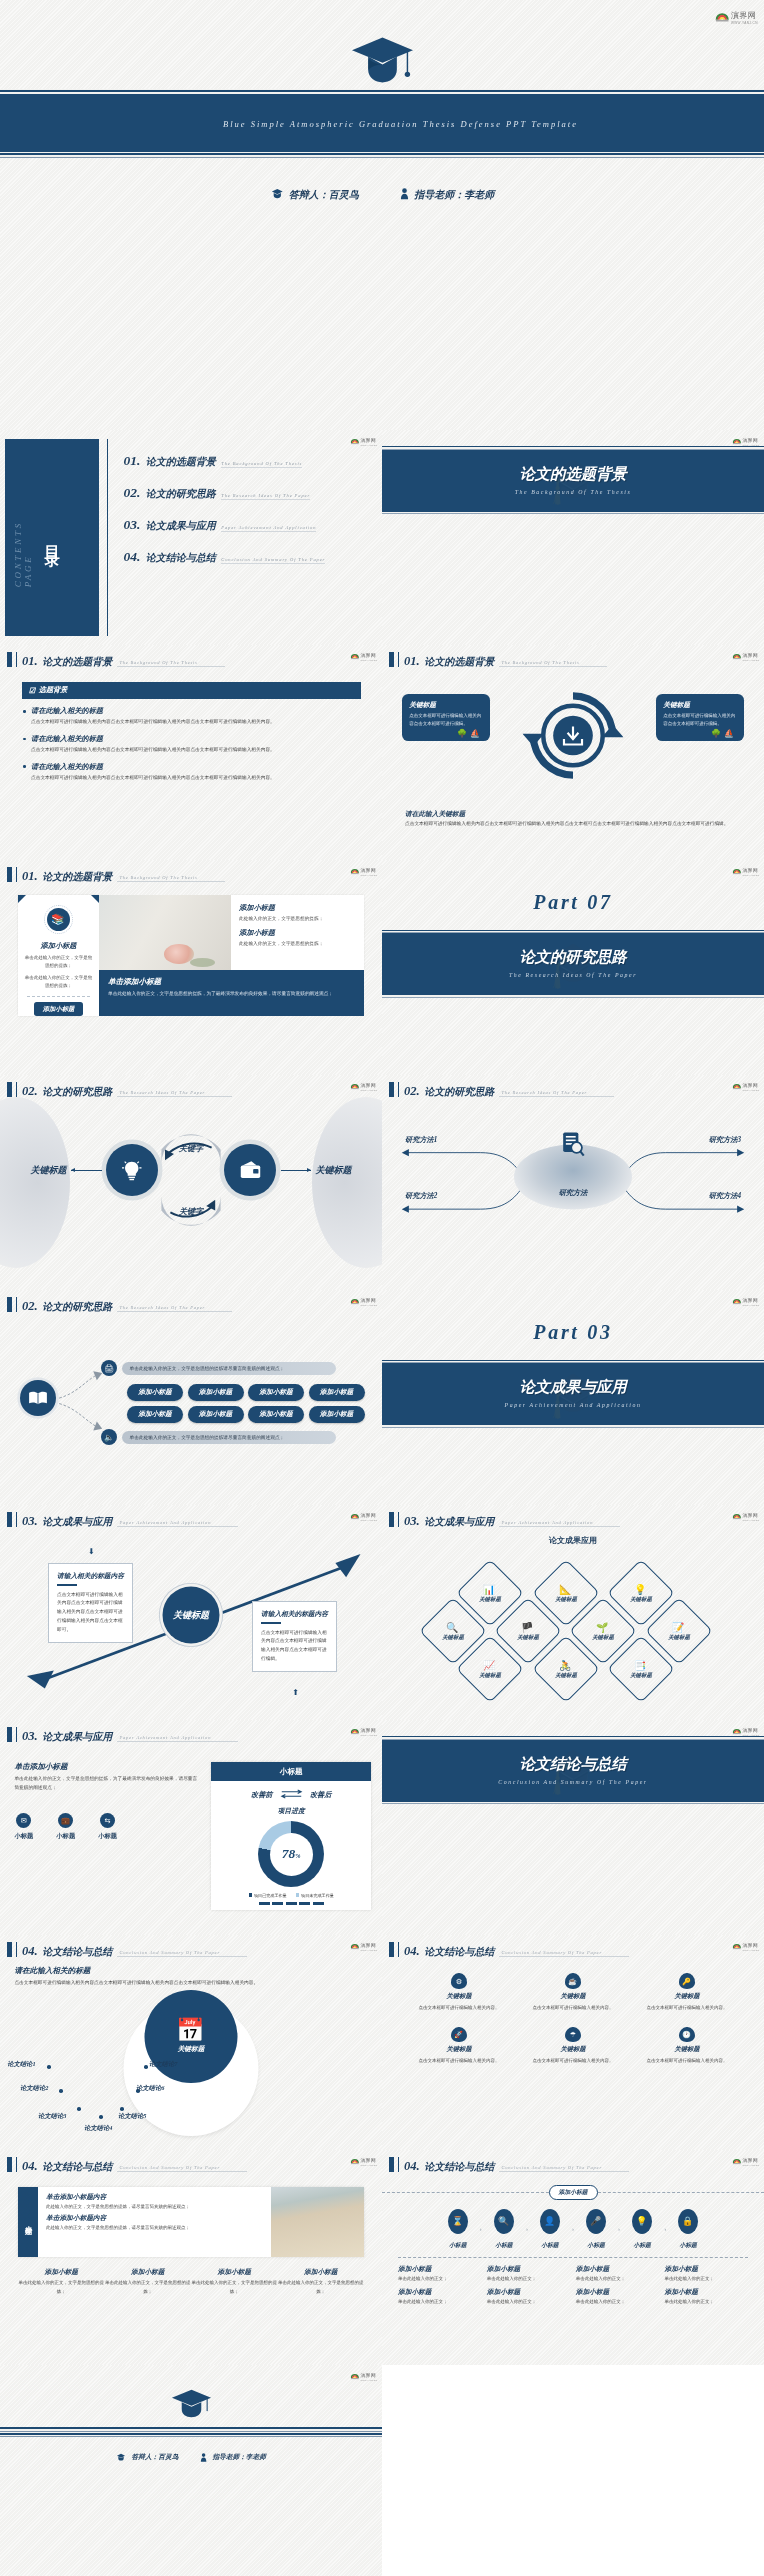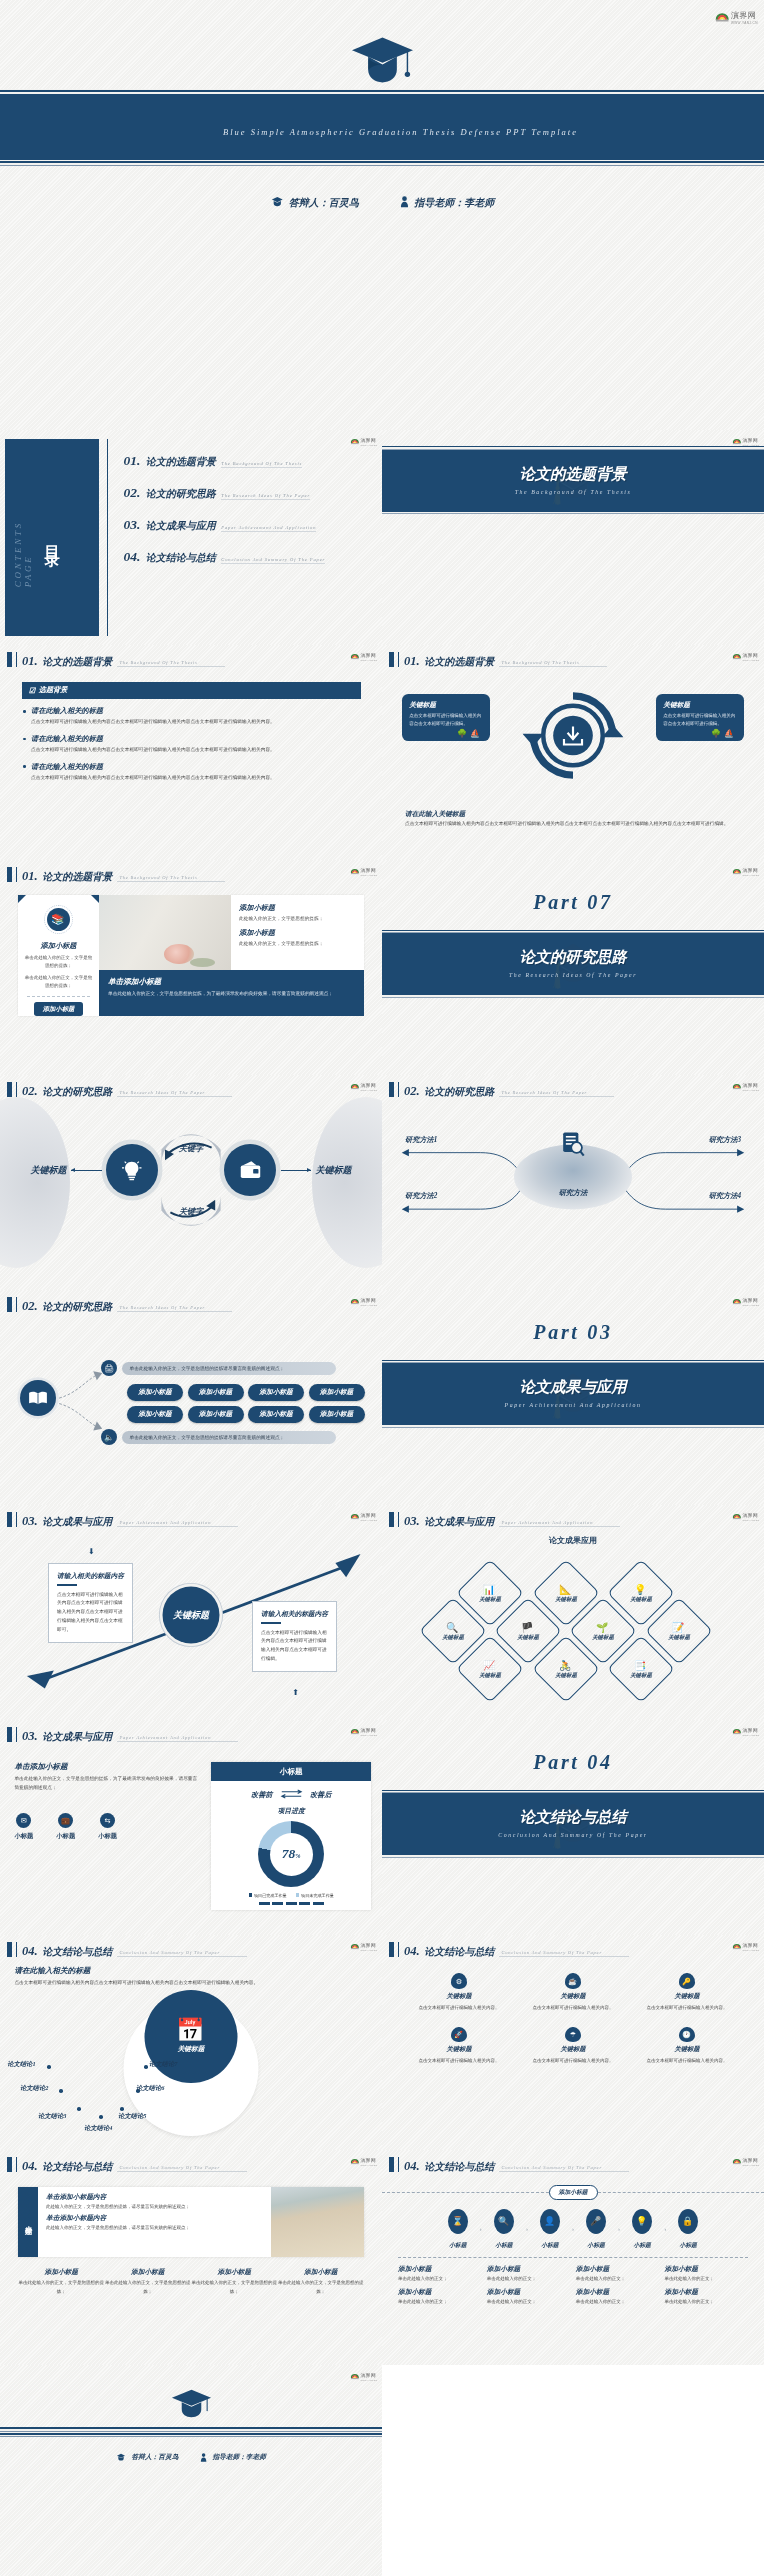--- a/index.html
+++ b/index.html
@@ -45,21 +45,21 @@
     content:''; position:absolute; left:0; right:0; bottom:0px; height:0.9px; background:#7d93aa;
   }
   .cover-title {
     font-family:"Liberation Serif", serif;
     font-weight:bold; font-style:italic;
     font-size:27px; letter-spacing:0.9px; color:#fff;
     text-shadow: 1.8px 1.8px 0 rgba(0,0,0,.25);
   }
   .cover-sub {
     font-family:"Liberation Serif", serif; font-style:italic;
-    font-size:8.5px; letter-spacing:2px; color:#dde5ee; margin-top:15px;padding-left:36px;
+    font-size:8.5px; letter-spacing:2px; color:#dde5ee; margin-top:7px;padding-left:36px;
   }
   .people { display:flex; justify-content:center; gap:41px; padding-top:30.5px; }
   .person { display:flex; gap:5.4px;
     font-family:"Liberation Serif", serif; font-weight:bold; font-style:italic;
     font-size:10px; color:#1d3c5c;}
   .p-ico { color:#1d4971; font-size:11.7px; line-height:1; }
 
   
   .shead { display:flex; align-items:flex-end; gap:4.5px; padding:7.2px 0 0 7.2px; }
   .shead .bar { width:4.5px; height:15.3px; background:#1d4971; }
@@ -964,21 +964,20 @@
   <div class="slide half">
     <div class="wm">
           <span class="wm-arc"><svg width="14.4" height="14.4" viewBox="0 0 16 16">
               <path d="M2 13 A6 6 0 0 1 14 13" fill="none" stroke="#2e7d32" stroke-width="2.6"></path>
               <path d="M4 13 A4 4 0 0 1 12 13" fill="none" stroke="#e53935" stroke-width="2.4"></path>
               <path d="M6 13 A2 2 0 0 1 10 13" fill="none" stroke="#fdd835" stroke-width="2"></path>
               <rect x="1" y="13" width="14" height="2" fill="#9e9e9e"></rect>
             </svg></span>
           <span><span class="wm-txt">演界网</span><span class="wm-sub">WWW.YANJ.CN</span></span>
         </div>
-    <div class="part-num" style="padding-top:30.5px">Part  04</div>
     <div class="pb-rule" style="margin-top:16px"></div>
     <div class="part-band">
       <span class="ghost">🎓</span>
       <div class="part-zh">论文结论与总结</div>
       <div class="part-en">Conclusion And Summary Of The Paper</div>
     </div>
     <div class="pb-rule"></div>
   </div>
 </div>
 

